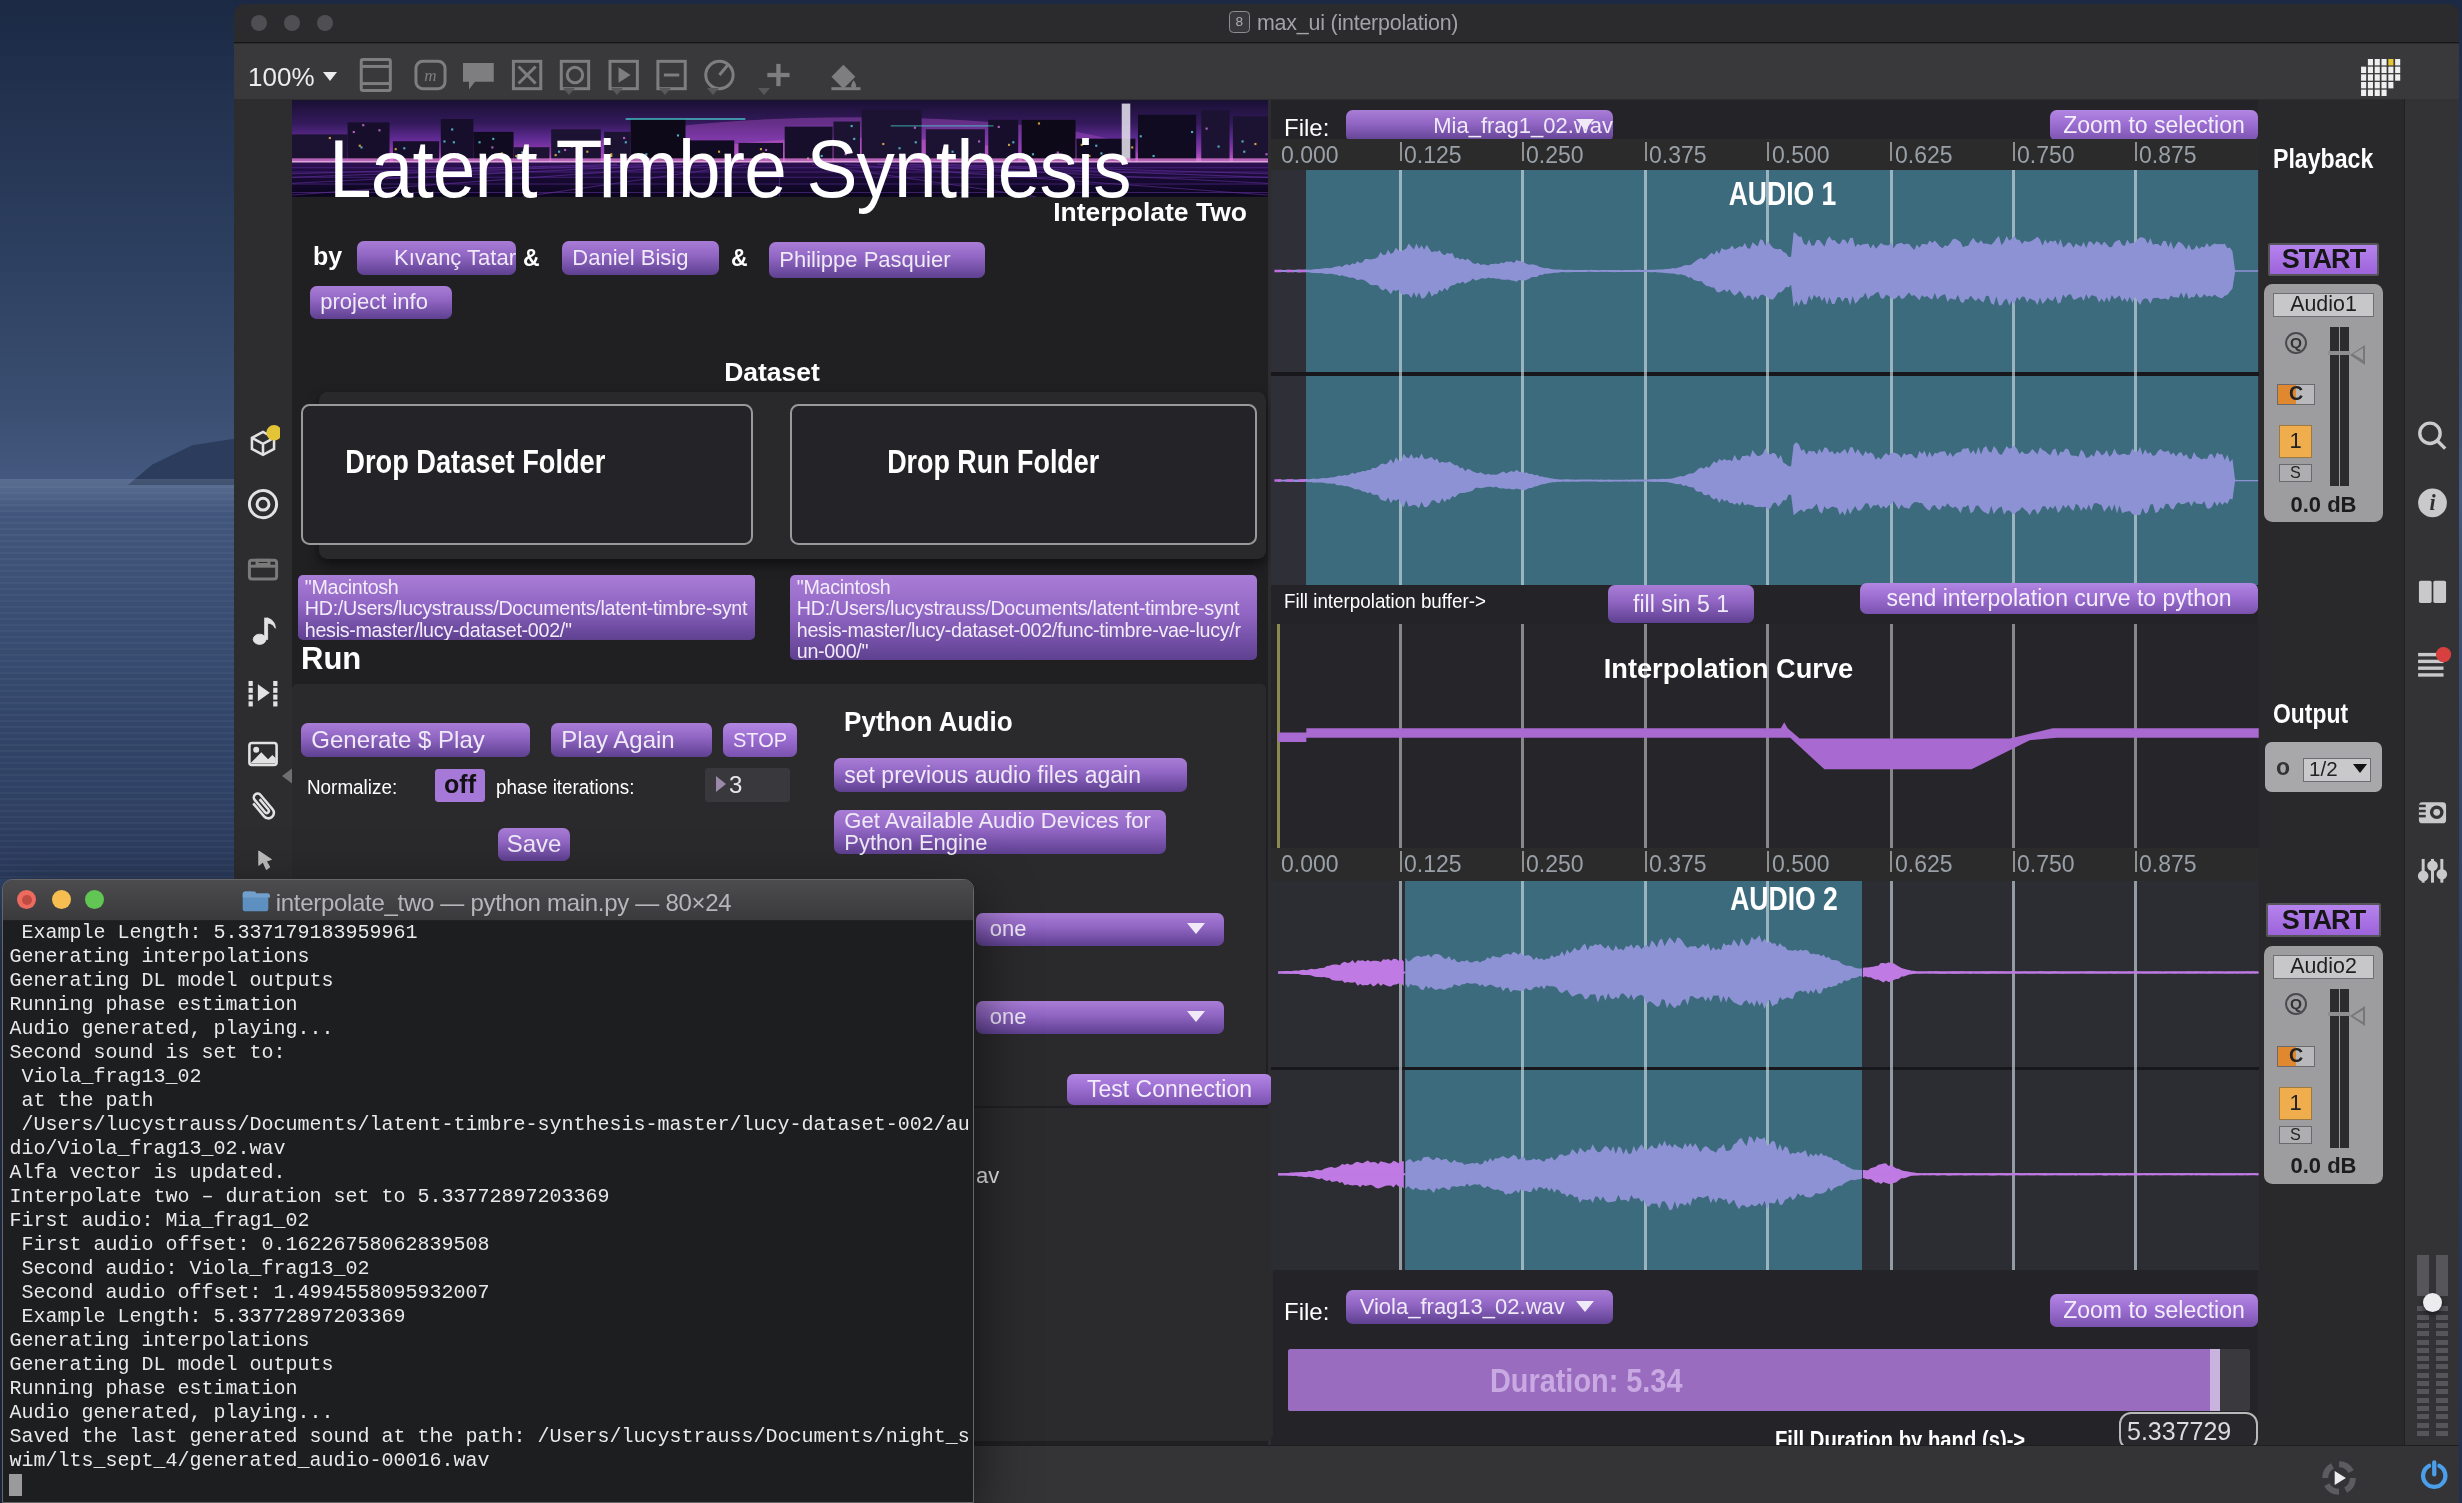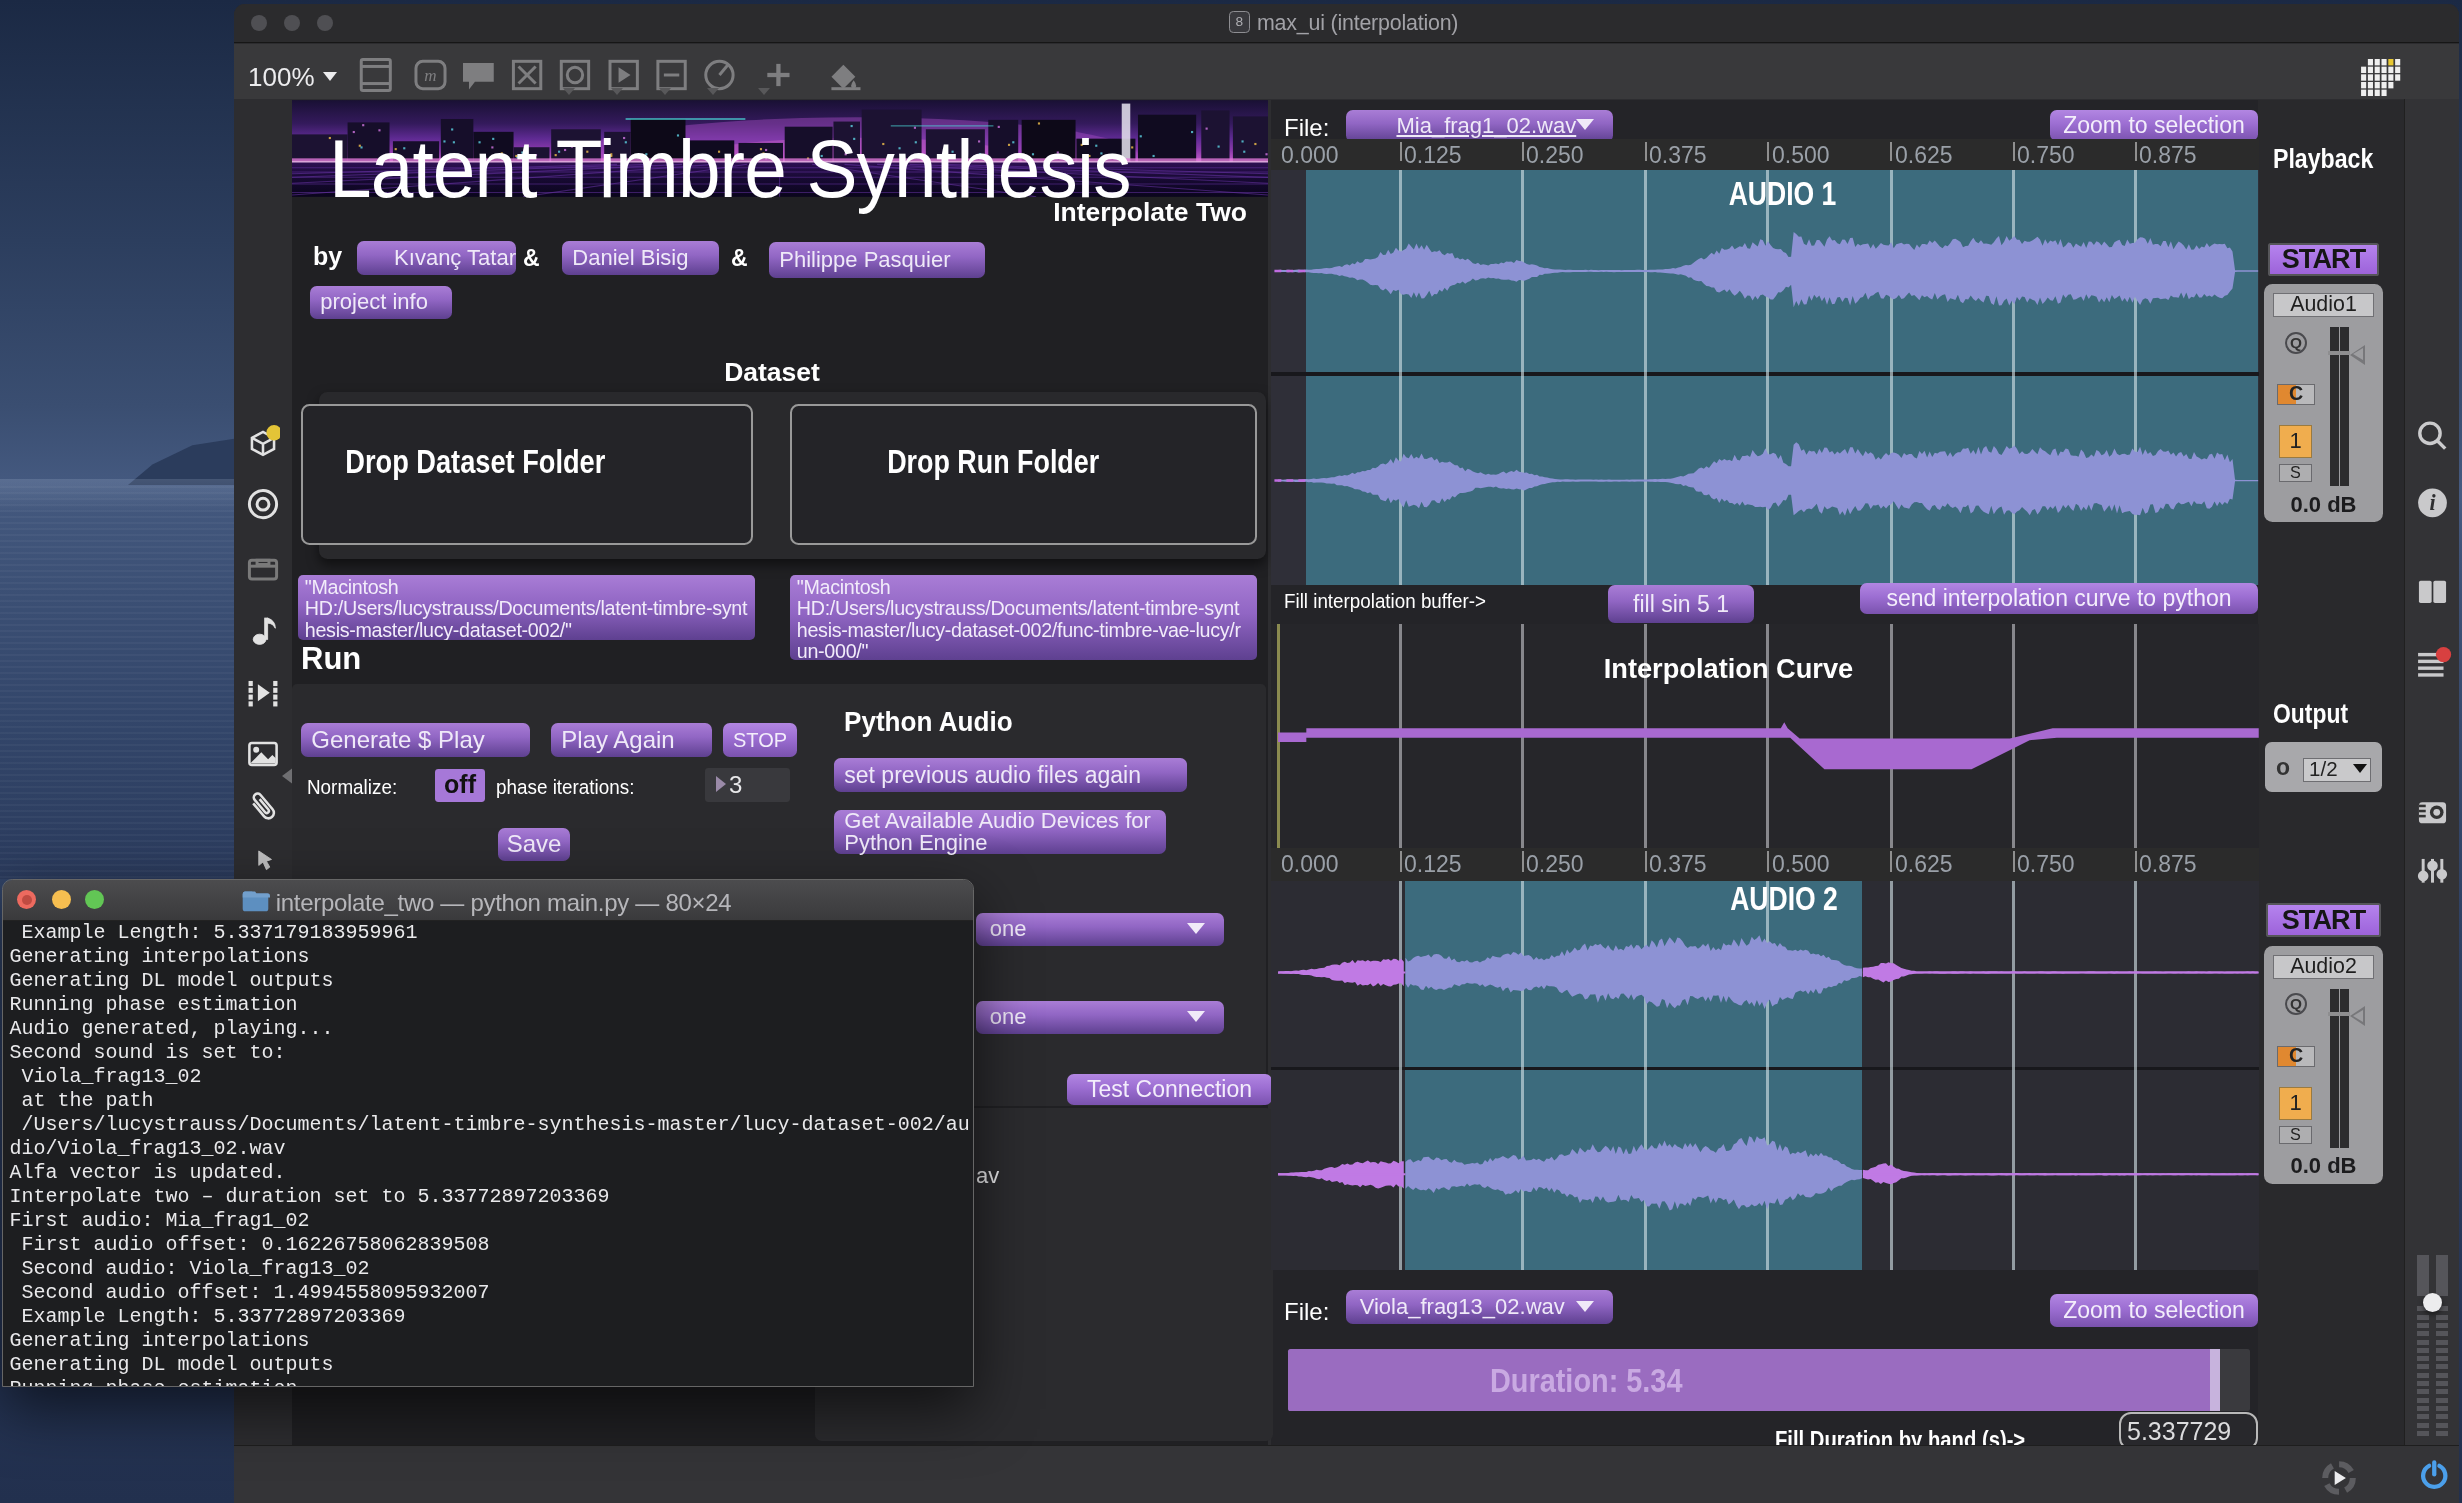--- a/index.html
+++ b/index.html
@@ -300,21 +300,21 @@
 <div class="abs" style="left:716px;top:776px;width:0px;height:0px;width:0;height:0;border-top:8.5px solid transparent;border-bottom:8.5px solid transparent;border-left:10.3px solid #9a8aa8;"></div>
 <div class="abs btn" style="left:498px;top:828px;width:72px;height:32.5px;font-size:24px;line-height:32.5px;">Save</div>
 <div class="abs btn" style="left:834px;top:758px;width:353px;height:34px;font-size:23px;line-height:34px;text-align:left;padding-left:10.3px;">set previous audio files again</div>
 <div class="abs" style="left:834px;top:810px;width:332px;height:44px;background:linear-gradient(180deg,#a97dd6,#9166c4 45%,#5e4090);border-radius:6.8px;color:#efe9f8;font-size:22px;line-height:22px;text-align:left;padding:0 0 0 10.3px;">Get Available Audio Devices for<br>Python Engine</div>
 <div class="abs btn" style="left:976px;top:913px;width:248px;height:32.5px;font-size:22px;line-height:32.5px;text-align:left;padding-left:13.7px;">one<span class="dtri" style="right:19px;top:10.3px;"></span></div>
 <div class="abs btn" style="left:976px;top:1001px;width:248px;height:32.5px;font-size:22px;line-height:32.5px;text-align:left;padding-left:13.7px;">one<span class="dtri" style="right:19px;top:10.3px;"></span></div>
 <div class="abs btn2" style="left:1067px;top:1074px;width:205px;height:31px;font-size:23px;line-height:31px;">Test Connection</div>
 <div class="abs" style="left:815px;top:1108px;width:458px;height:333px;background:#2b2b2e;border-radius:6.8px;"></div>
 <div class="abs" style="left:976px;top:1163px;font-size:22px;color:#e8e8ea;">av</div>
 <div class="abs" style="left:1284px;top:114px;font-size:24px;color:#fff;">File:</div>
-<div class="abs btn" style="left:1346px;top:110px;width:267px;height:32px;font-size:22px;line-height:32px;text-align:center;padding-left:13.7px;text-decoration:underline;">Mia_frag1_02.wav<span class="dtri" style="right:19px;top:9.4px;"></span></div>
+<div class="abs btn" style="left:1346px;top:110px;width:267px;height:32px;font-size:22px;line-height:32px;text-align:right;padding-left:13.7px;">Mia_frag1_02.wav<span class="dtri" style="right:19px;top:9.4px;"></span></div>
 <div class="abs btn2" style="left:2050px;top:110px;width:208px;height:31px;font-size:23px;line-height:31px;">Zoom to selection</div>
 <div class="abs" style="left:1271px;top:139px;width:988px;height:31px;background:#2b2b2b;"></div>
 <div class="abs" style="left:1281px;top:142px;font-size:23px;color:#9aa0a8;">0.000</div>
 <div class="abs" style="left:1400px;top:142px;width:1.7px;height:19px;background:#8f8f8f;"></div>
 <div class="abs" style="left:1404px;top:142px;font-size:23px;color:#9aa0a8;">0.125</div>
 <div class="abs" style="left:1522px;top:142px;width:1.7px;height:19px;background:#8f8f8f;"></div>
 <div class="abs" style="left:1526px;top:142px;font-size:23px;color:#9aa0a8;">0.250</div>
 <div class="abs" style="left:1645px;top:142px;width:1.7px;height:19px;background:#8f8f8f;"></div>
 <div class="abs" style="left:1649px;top:142px;font-size:23px;color:#9aa0a8;">0.375</div>
 <div class="abs" style="left:1767px;top:142px;width:1.7px;height:19px;background:#8f8f8f;"></div>
@@ -512,21 +512,21 @@
 <div class="abs" style="left:2423px;top:1293px;width:19px;height:19px;background:#ececee;border-radius:50%;box-shadow:0 2.6px 5.1px rgba(0,0,0,0.5);"></div>
 <div class="abs" style="left:234px;top:1445px;width:2225px;height:58px;background:#343437;border-top:1.7px solid #1e1e1e;"></div>
 <svg style="left:2320px;top:1459px;" width="38" height="38" viewBox="0 0 44 44">
 <circle cx="22" cy="22" r="16" fill="none" stroke="#5c5c60" stroke-width="7" stroke-dasharray="17 8"></circle>
 <path d="M17 14 l13 8 l-13 8 z" fill="#ececee"></path>
   </svg>
 <svg style="left:2418px;top:1459px;" width="32.5" height="32.5" viewBox="0 0 38 38">
 <path d="M13 8 a13 13 0 1 0 12 0" fill="none" stroke="#4b9fea" stroke-width="5" stroke-linecap="round"></path>
 <line x1="19" y1="4" x2="19" y2="18" stroke="#4b9fea" stroke-width="5" stroke-linecap="round"></line>
   </svg>
-<div class="abs" style="left:1.7px;top:879px;width:972px;height:508px;border-radius:10.3px 10.3px 0 0;overflow:hidden;box-shadow:0 21.4px 60px rgba(0,0,0,0.6);border:0.9px solid #666;">
+<div class="abs" style="left:1.7px;top:879px;width:972px;height:624px;border-radius:10.3px 10.3px 0 0;overflow:hidden;box-shadow:0 21.4px 60px rgba(0,0,0,0.6);border:0.9px solid #666;">
 <div class="abs" style="left:0;top:0;width:100%;height:41px;background:linear-gradient(180deg,#4c4c4e,#3a3a3c);border-bottom:0.9px solid #222;"></div>
 <div class="abs" style="left:14.5px;top:889px;"></div>
 <div class="abs" style="left:14.5px;top:10.3px;width:19px;height:19px;border-radius:50%;background:#ed6a5f;"></div>
 <div class="abs" style="left:19px;top:14.5px;width:10.3px;height:10.3px;border-radius:50%;background:#c04b42;"></div>
 <div class="abs" style="left:49px;top:10.3px;width:19px;height:19px;border-radius:50%;background:#f6be50;"></div>
 <div class="abs" style="left:82px;top:10.3px;width:19px;height:19px;border-radius:50%;background:#62c655;"></div>
 <svg style="left:238px;top:8.5px;" width="29" height="24" viewBox="0 0 34 28">
       <path d="M2 6 q0 -3 3 -3 h8 l3 4 h13 q3 0 3 3 v13 q0 3 -3 3 h-24 q-3 0 -3 -3 z" fill="#5d8fc0"></path>
       <path d="M2 10 h32 v-2 q0 -3 -3 -3 h-13 l-1.5 -2 h-12 q-2.5 0 -2.5 3 z" fill="#729fcc"></path>
     </svg>

